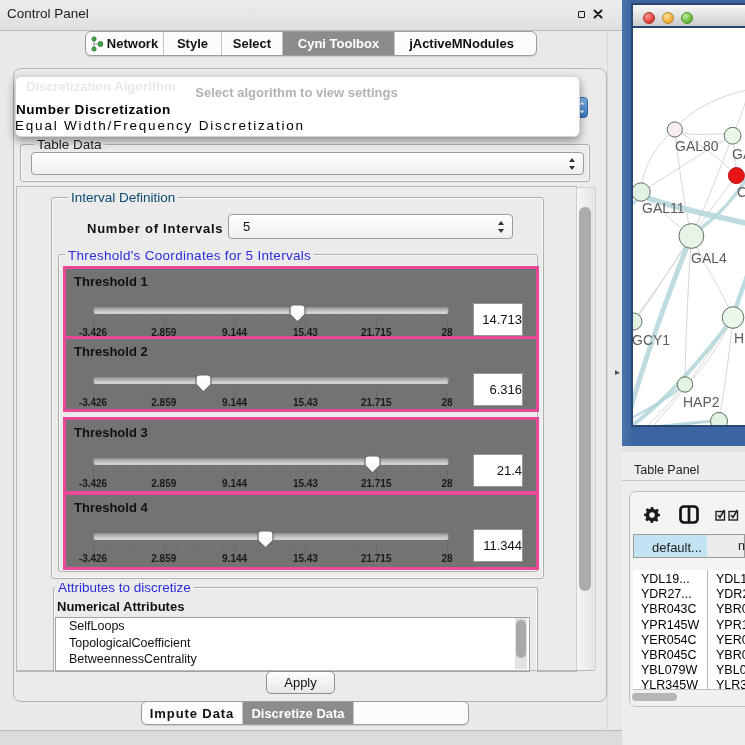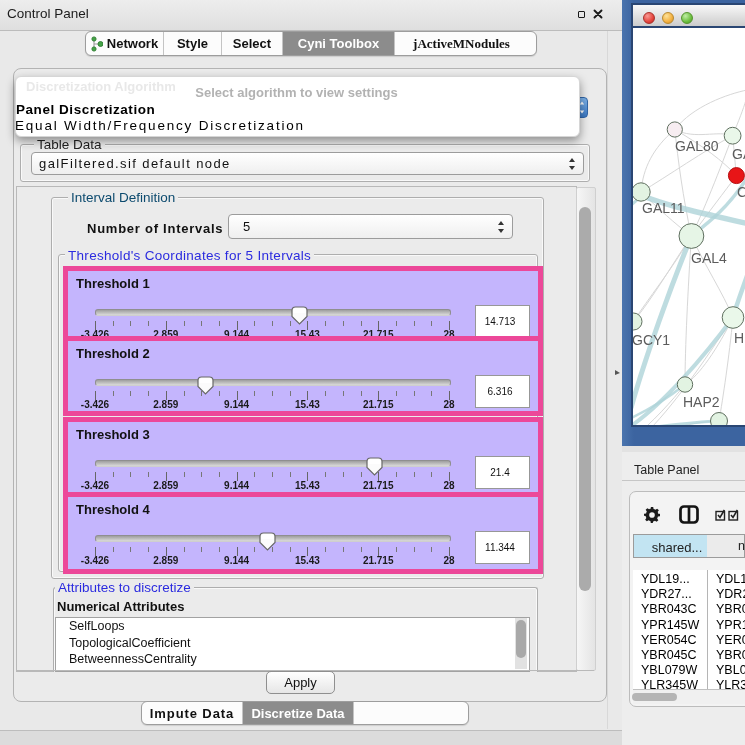--- a/index.html
+++ b/index.html
@@ -13,21 +13,21 @@
            background:linear-gradient(#ededed,#dfdfdf);
            border-bottom:1px solid #bcbcbc;padding-left:26px;}
   #cptitle span{position:absolute;left:7px;top:6px;font-size:13.5px;color:#1c1c1c;}
   #floatbtn{left:578px;top:11px;width:5px;height:5px;border:1.5px solid #1a1a1a;border-radius:1px;}
   #closebtn{left:593px;top:9px;}
   
   .tabstrip{background:#fcfcfc;border:1px solid #9d9d9d;border-radius:6px;
             display:flex;overflow:hidden;box-shadow:0 1px 1px rgba(0,0,0,0.12);}
   .tab{font-size:13px;font-weight:bold;color:#111;display:flex;align-items:center;
        justify-content:center;border-right:1px solid #c4c4c4;white-space:nowrap;}
-  .tab:last-child{border-right:none;font-family:Liberation Serif, serif;}
+  .tab:last-child{border-right:none;}
   .tab.sel{background:#8c8c8c;color:#fff;}
   
   #content{left:13px;top:68px;width:592px;height:632px;background:#ebebeb;
            border:1px solid #b3b3b3;border-radius:8px;}
   
   #popup{left:15px;top:76px;width:563px;height:59px;background:#fff;
          border:1px solid #d6d6d6;border-radius:6px;
          box-shadow:0 4px 10px rgba(0,0,0,0.4);}
   
   .group{border:1px solid #aeaeae;border-radius:3px;
@@ -36,31 +36,31 @@
   
   .combo{background:linear-gradient(#ffffff,#efefef);border:1px solid #9c9c9c;
          border-radius:4px;font-size:13px;color:#111;}
   .combo .txt{position:absolute;left:7px;top:3px;letter-spacing:1.4px;}
   .arrows{position:absolute;right:7px;top:50%;width:7px;height:12px;margin-top:-6px;}
   .arrows:before{content:"";position:absolute;left:0;top:0;border-left:3.5px solid transparent;
      border-right:3.5px solid transparent;border-bottom:4.5px solid #333;}
   .arrows:after{content:"";position:absolute;left:0;bottom:0;border-left:3.5px solid transparent;
      border-right:3.5px solid transparent;border-top:4.5px solid #333;}
   
-  .tpanel{left:63px;width:470px;height:72px;background:#c4b5fd;border:5px solid #ec4899;}
+  .tpanel{left:63px;width:470px;height:72px;background:#737373;border:3px solid #ec4899;}
   .tpanel .ttl{position:absolute;left:8px;top:5px;font-size:13px;font-weight:bold;color:#111;}
   .track{position:absolute;left:27px;top:38px;width:354px;height:5px;border-radius:3px;
          background:linear-gradient(#9e9e9e,#d9d9d9);border:1px solid #8f8f8f;border-bottom-color:#cfcfcf;}
   .ticksMinor{position:absolute;left:27px;top:50px;width:356px;height:5px;
       background:repeating-linear-gradient(90deg,#777 0,#777 1px,transparent 1px,transparent 17.7px);}
   .ticksMajor{position:absolute;left:27px;top:50px;width:356px;height:8.5px;
       background:repeating-linear-gradient(90deg,#666 0,#666 1px,transparent 1px,transparent 70.8px);}
   .slbl{position:absolute;top:58px;font-size:10px;font-weight:bold;color:#1a1a1a;transform:translateX(-50%);}
   .vbox{position:absolute;left:407px;top:34px;width:48px;height:31px;background:#fff;
-        border:1px solid #979797;font-size:10px;color:#111;text-align:center;line-height:31px;padding-right:5px;}
+        border:1px solid #979797;font-size:13px;color:#111;text-align:right;line-height:31px;}
   .thumb{position:absolute;top:35px;width:17px;height:19px;}
   
   #attrlist{left:55px;top:617px;width:473px;height:53px;background:#fff;border:1px solid #a2a2a2;}
   #attrlist div{font-size:12.5px;color:#111;padding-left:13px;height:16.5px;line-height:16.5px;}
   
   #applybtn{left:266px;top:671px;width:67px;height:21px;border:1px solid #8f8f8f;border-radius:5px;
             background:linear-gradient(#ffffff,#e6e6e6);font-size:13px;color:#111;
             text-align:center;line-height:21px;}
   
   #netwin{left:622px;top:0;width:128px;height:446px;background:linear-gradient(90deg,#4a74ae,#3c64a0 12px);}
@@ -103,21 +103,20 @@
   <div class="tab" style="width:60px;">Select</div>
   <div class="tab sel" style="width:111px;">Cyni Toolbox</div>
   <div class="tab" style="width:133px;">jActiveMNodules</div>
 </div>
 
 <div id="content" class="abs"></div>
 
 <div class="abs group" style="left:20px;top:144px;width:568px;height:36px;"></div>
 <div class="gtitle abs" style="left:34px;top:138px;background:#ebebeb;color:#222;">Table Data</div>
 <div class="abs combo" style="left:31px;top:152px;width:551px;height:21px;">
-  <span class="txt">galFiltered.sif default node</span>
     <span class="arrows"></span>
 </div>
 
 <div class="abs" style="left:16px;top:186px;width:559px;height:484px;border:1px solid #b9b9b9;"></div>
 <div class="abs" style="left:576px;top:187px;width:18px;height:482px;background:linear-gradient(90deg,#f6f6f6,#e4e4e4);border:1px solid #cfcfcf;border-radius:2px;"></div>
 <div class="abs" style="left:579px;top:207px;width:12px;height:384px;background:#ababab;border-radius:6px;"></div>
 
 <div class="abs group" style="left:51px;top:197px;width:491px;height:380px;"></div>
 <div class="gtitle abs" style="left:68px;top:191px;color:#0c4a6e;">Interval Definition</div>
 
@@ -220,21 +219,21 @@
 </div>
 
 <div class="abs" style="left:576px;top:97px;width:10px;height:19px;background:linear-gradient(#7db2e8,#3a77c2);border-radius:0 4px 4px 0;border:1px solid #3166a8;">
   <svg width="10" height="19" viewBox="0 0 10 19">
       <path d="M5 3.5 L7.2 6.5 L2.8 6.5 Z M5 15.5 L2.8 12.5 L7.2 12.5 Z" fill="#fff"></path>
     </svg>
 </div>
 <div id="popup" class="abs"></div>
 <div class="abs" style="left:26px;top:79px;font-size:13px;font-weight:bold;color:rgba(165,165,165,0.25);">Discretization Algorithm</div>
 <div class="abs" style="left:15px;top:85px;width:563px;text-align:center;font-size:13px;font-weight:bold;color:#b2b2b2;">Select algorithm to view settings</div>
-<div class="abs" style="left:16px;top:102px;font-size:13.5px;font-weight:bold;letter-spacing:0.55px;color:#000;">Panel Discretization</div>
+<div class="abs" style="left:16px;top:102px;font-size:13.5px;font-weight:bold;letter-spacing:0.55px;color:#000;">Number Discretization</div>
 <div class="abs" style="left:15px;top:118px;font-size:13.5px;letter-spacing:1.8px;color:#000;">Equal Width/Frequency Discretization</div>
 
 <div id="netwin" class="abs">
   <div id="nettitle" class="abs">
     <div class="light" style="left:9.5px;background:radial-gradient(circle at 35% 30%,#f89a94,#e5443c 60%,#b3241e);border:0.5px solid #a8322c;"></div>
     <div class="light" style="left:28.5px;background:radial-gradient(circle at 35% 30%,#fce29a,#f3b03f 60%,#c9862a);border:0.5px solid #b98a2e;"></div>
     <div class="light" style="left:48px;background:radial-gradient(circle at 35% 30%,#c0eda5,#6cbf3f 60%,#4d9427);border:0.5px solid #55942e;"></div>
   </div>
   <div id="netcanvas" class="abs">
     <svg width="112" height="397" viewBox="0 0 112 397">
@@ -310,21 +309,21 @@
   </svg>
   <svg class="abs" style="left:93px;top:56px;" width="26" height="13" viewBox="0 0 26 13">
     <rect x="1" y="3.5" width="8.5" height="8.5" fill="none" stroke="#222" stroke-width="1.4"></rect>
     <path d="M3 7 l2 2.4 l4.4-7.4" fill="none" stroke="#222" stroke-width="1.6"></path>
     <rect x="14" y="3.5" width="8.5" height="8.5" fill="none" stroke="#222" stroke-width="1.4"></rect>
     <path d="M16 7 l2 2.4 l4.4-7.4" fill="none" stroke="#222" stroke-width="1.6"></path>
   </svg>
 
   <div class="abs" style="left:11px;top:82px;width:112px;height:24px;background:#c2e4f2;border:1px solid #9b9b9b;box-sizing:border-box;"></div>
   <div class="abs" style="left:85px;top:82px;width:38px;height:24px;background:#ebebeb;border:1px solid #9b9b9b;border-left:none;box-sizing:border-box;"></div>
-  <div class="abs" style="left:18px;top:83px;width:74px;height:24px;text-align:center;font-size:13px;color:#222;line-height:25px;">shared...</div>
+  <div class="abs" style="left:18px;top:83px;width:74px;height:24px;text-align:center;font-size:13px;color:#222;line-height:25px;">default...</div>
   <div class="abs" style="left:116px;top:82px;font-size:12.5px;color:#222;line-height:24px;">n</div>
   <div class="abs" style="left:11px;top:106px;width:112px;height:131px;background:#fff;overflow:hidden;font-size:12.5px;color:#000;margin-top:12px;">
     <div style="position:absolute;left:74px;top:0;width:1px;height:131px;background:#b5b5b5;"></div>
     <div style="position:absolute;left:8px;top:2px;line-height:15.2px;">YDL19...<br>YDR27...<br>YBR043C<br>YPR145W<br>YER054C<br>YBR045C<br>YBL079W<br>YLR345W<br>YIL052C</div>
     <div style="position:absolute;left:83px;top:2px;line-height:15.2px;">YDL1<br>YDR2<br>YBR0<br>YPR1<br>YER0<br>YBR0<br>YBL0<br>YLR3<br>YIL0</div>
   </div>
   <div class="abs" style="left:11px;top:237px;width:112px;height:14px;background:#f0f0f0;border-top:1px solid #c0c0c0;"></div>
   <div class="abs" style="left:10px;top:241px;width:45px;height:8px;background:#b5b5b5;border-radius:4px;"></div>
 </div>
 

